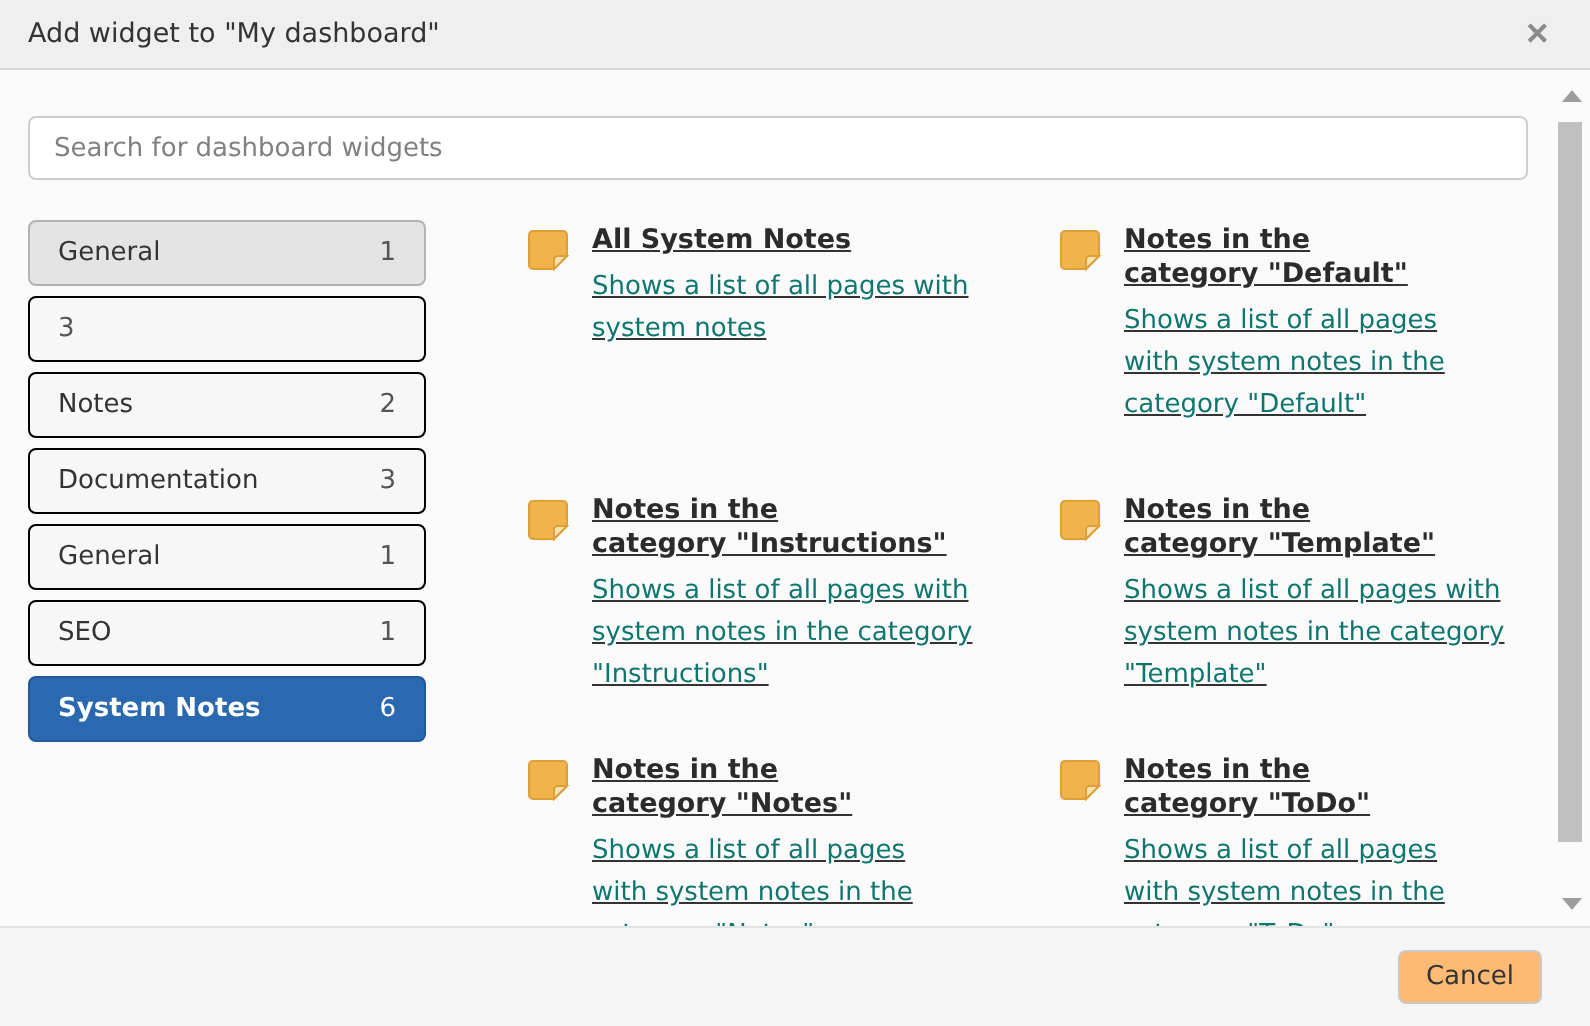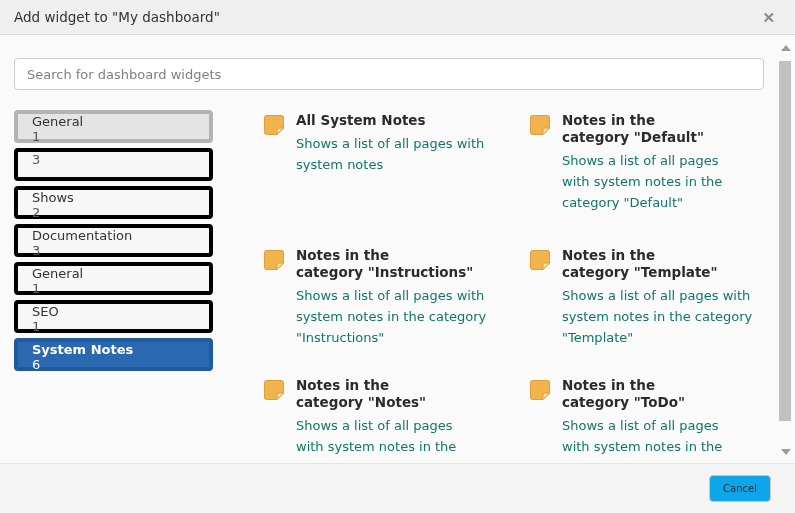--- a/index.html
+++ b/index.html
@@ -28,57 +28,57 @@
     width:750px; height:32px; background:#fff; border:1px solid #cecece; border-radius:4px;
     padding:0 12px; font-size:13px; color:#737373; font-family:inherit; display:block; margin-bottom:20px;
   }
   .search-input::placeholder { color:#808080; }
 
   .body-columns { display:flex; align-items:flex-start; }
 
   
   .category-list { width:199px; flex:0 0 199px; list-style:none; }
   .category-item {
-    height:33px; margin-bottom:5px; background:#f7f7f7; border:4px solid #000000; border-radius:4px;
-    display:flex; justify-content:space-between; padding:0 14px; cursor:pointer;flex-direction:column;
+    height:33px; margin-bottom:5px; background:#f7f7f7; border:1px solid #000000; border-radius:4px;
+    display:flex; align-items:center; justify-content:space-between; padding:0 14px; cursor:pointer;
   }
   .category-item .cat-count { color:#555; }
   .category-item.cat-focused { background:#e4e4e4; border-color:#b3b3b3; }
   .category-item.cat-selected { background:#2a68b0; border-color:#22589c; }
   .category-item.cat-selected .cat-label { color:#fff; font-weight:bold; }
   .category-item.cat-selected .cat-count { color:#fff; }
 
   
   .widget-grid {
     margin-left:49px; display:grid; grid-template-columns:266px 266px;
     grid-template-rows:135px 130px auto; padding-top:2px;
   }
-  .widget { display:flex; align-items:flex-start; cursor:pointer; }
+  .widget { display:flex; align-items:flex-start; cursor:pointer;text-decoration:underline; }
   .widget-icon { flex:0 0 24px; margin-top:1px; }
   .widget-text { margin-left:10px; width:226px; }
   .widget-title { font-weight:bold; font-size:13.5px; color:#2b2b2b; line-height:17px; white-space:pre-line; margin-bottom:4px; }
   .widget-desc { color:#0f766e; font-size:13px; line-height:21px; white-space:pre-line; }
 
   
   .scrollbar { position:absolute; top:6px; right:4px; bottom:4px; width:12px; }
   .scroll-arrow-up, .scroll-arrow-down {
     position:absolute; left:2px; width:0; height:0; border-left:5px solid transparent; border-right:5px solid transparent;
   }
   .scroll-arrow-up { top:4px; border-bottom:6px solid #9c9c9c; }
   .scroll-arrow-down { bottom:4px; border-top:6px solid #9c9c9c; }
   .scroll-thumb { position:absolute; top:20px; left:0; width:12px; height:360px; background:#c0c0c0; }
 
   
   .modal-footer {
     height:50px; flex:0 0 50px; background:#f5f5f5; border-top:1px solid #e3e3e3;
     display:flex; align-items:center; justify-content:flex-end; padding:0 24px;
   }
   .cancel-btn {
-    min-width:58px; height:27px; background:#0ea5e9; border:1px solid #c9c9c9; border-radius:4px;
-    font-family:inherit; font-size:10px; color:#333; padding:0 13px; cursor:pointer;
+    min-width:58px; height:27px; background:#fdba74; border:1px solid #c9c9c9; border-radius:4px;
+    font-family:inherit; font-size:13px; color:#333; padding:0 13px; cursor:pointer;
   }
 </style>
 </head>
 <body>
 
 <div class="modal">
 
   <div class="modal-header">
     <span class="modal-title">Add widget to "My dashboard"</span>
     <button class="close-btn">✕</button>
@@ -92,21 +92,21 @@
 
       <ul class="category-list">
         <li class="category-item cat-focused">
           <span class="cat-label">General</span>
           <span class="cat-count">1</span>
         </li>
         <li class="category-item">
           <span class="cat-count">3</span>
         </li>
         <li class="category-item">
-          <span class="cat-label">Shows</span>
+          <span class="cat-label">Notes</span>
           <span class="cat-count">2</span>
         </li>
         <li class="category-item">
           <span class="cat-label">Documentation</span>
           <span class="cat-count">3</span>
         </li>
         <li class="category-item">
           <span class="cat-label">General</span>
           <span class="cat-count">1</span>
         </li>

